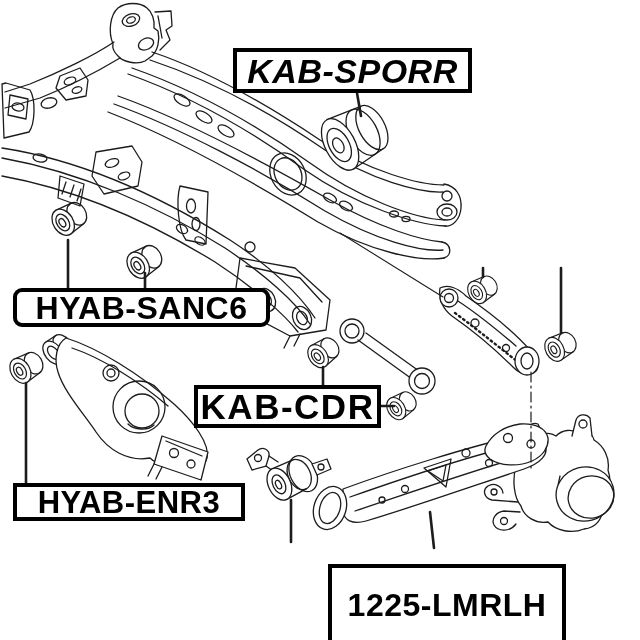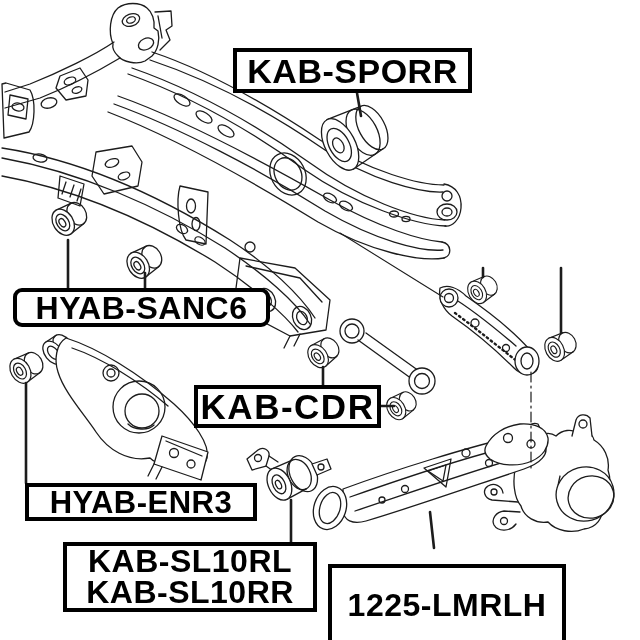--- a/index.html
+++ b/index.html
@@ -242,39 +242,35 @@
       <path d="M381,406 L394,406"></path>
       <path d="M26,383 L26,483"></path>
       <path d="M291,500 L291,542"></path>
       <path d="M430,512 L434,548"></path>
     </g>
     <path d="M340,233 L443,297" stroke-width="1.1"></path>
     <path d="M531,372 L531,468" stroke-width="1.2" stroke-dasharray="10 4 2 4"></path>
   </g>
 </svg>
 
-<div class="lbl" style="left:233px;top:48px;width:239px;height:45px;font-size:34px;">
+<div class="lbl" style="left:233px;top:48px;width:239px;height:45px;font-size:34px;font-style:italic;">
   <span>KAB-SPORR</span>
 </div>
 
 
 <div class="lbl" style="left:13px;top:288px;width:257px;height:39px;font-size:32px;border-radius:9px;">
   <span>HYAB-SANC6</span>
 </div>
 
 <div class="lbl" style="left:194px;top:385px;width:187px;height:43px;font-size:35px;letter-spacing:1.5px;align-items:center;">
   <span>KAB-CDR</span>
 </div>
 
-<div class="lbl" style="left:13px;top:483px;width:232px;height:38px;font-size:31px;margin-left:12px;">
+<div class="lbl" style="left:13px;top:483px;width:232px;height:38px;font-size:31px;">
   <span>HYAB-ENR3</span>
 </div>
 
-<div class="lbl" style="left:63px;top:542px;width:254px;height:70px;font-size:32px;line-height:0.97;">
-  <span>KAB-SL10RL</span>
-  <span>KAB-SL10RR</span>
-</div>
 
 <div class="lbl" style="left:328px;top:564px;width:238px;height:82px;font-size:32px;line-height:1.0;">
   <span>1225-LMRLH</span>
 </div>
 
 </div>
 
 </body></html>

